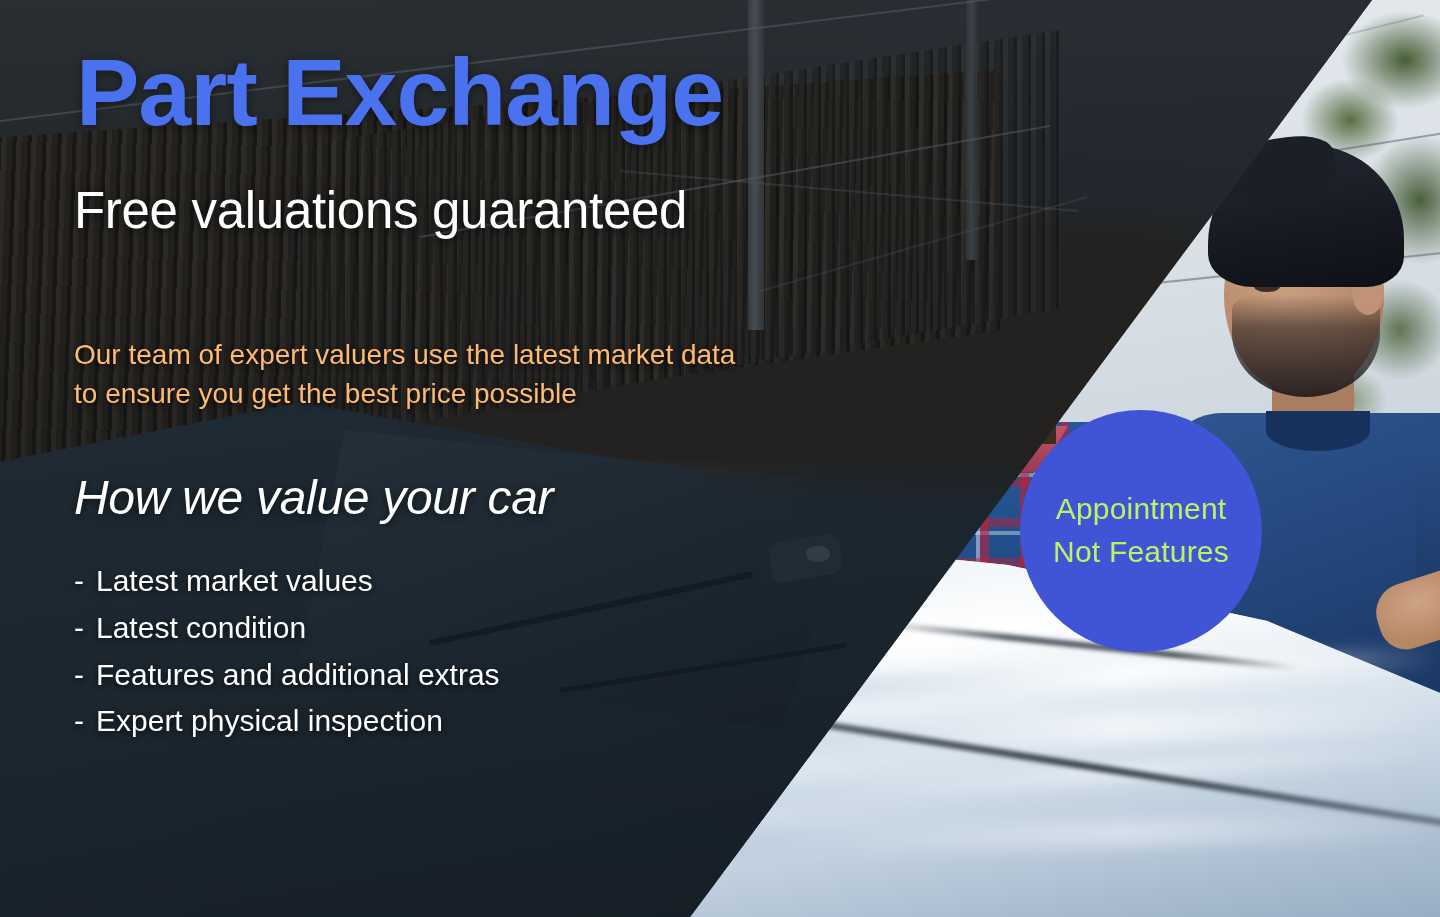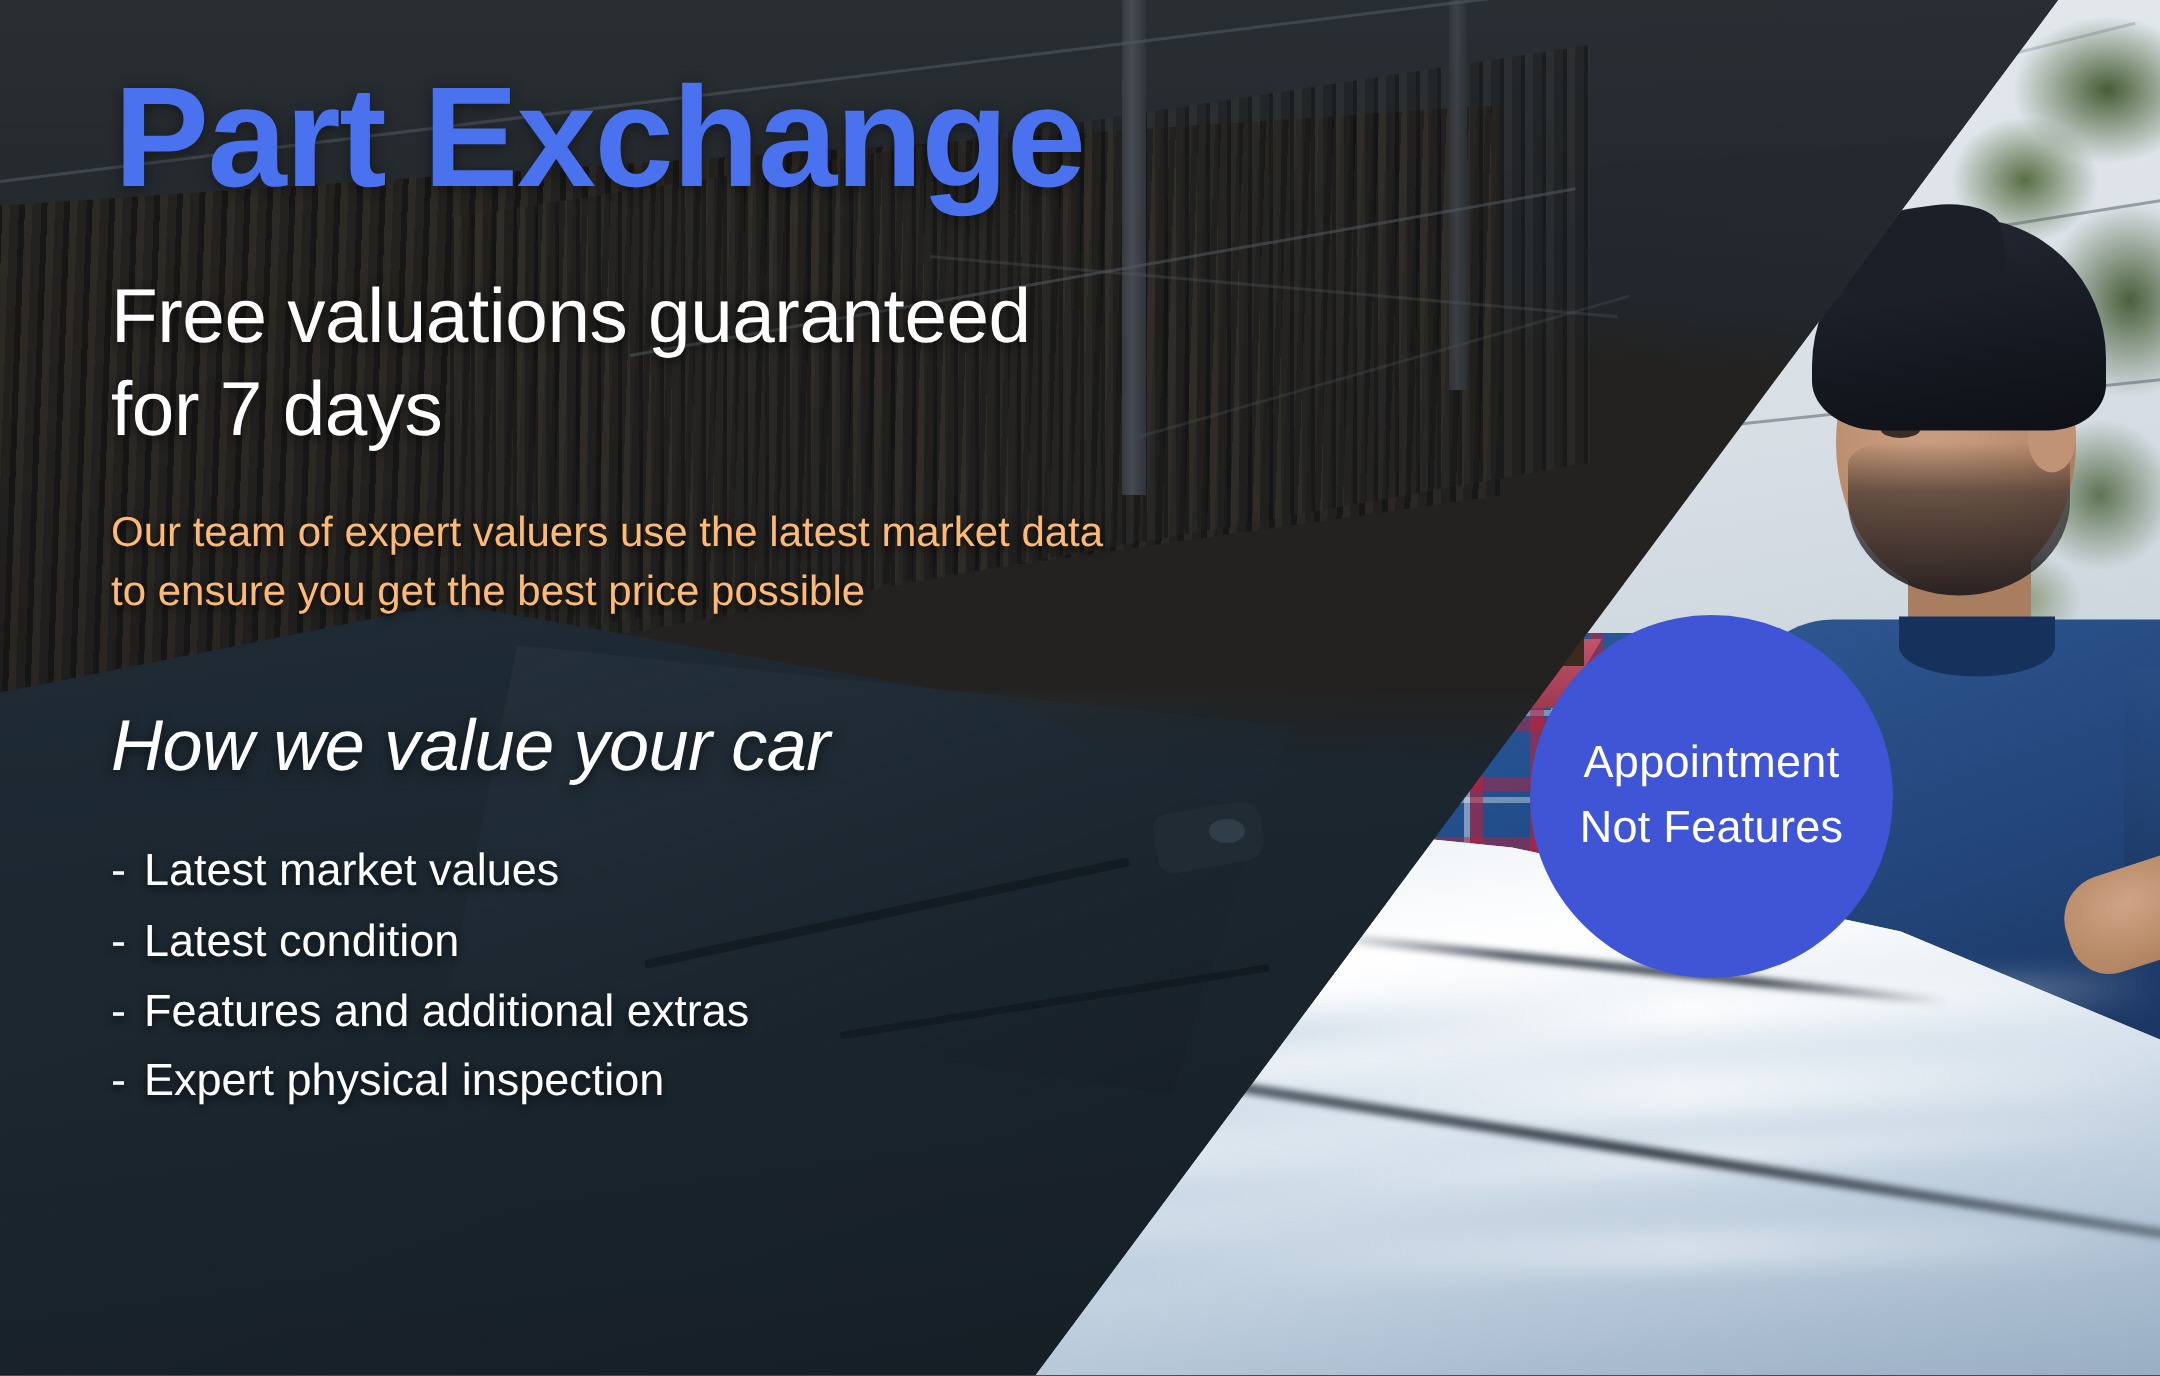--- a/index.html
+++ b/index.html
@@ -291,21 +291,21 @@
   
   .badge {
     position:absolute; left:1020px; top:410px;
     width:242px; height:242px; border-radius:50%;
     background:#4054d6;
     display:flex; flex-direction:column;
     align-items:center; justify-content:center;
     text-align:center;
   }
   .badge span {
-    display:block; font-size:30px; color:#ffffff;
+    display:block; font-size:30px; color:#bef264;
     line-height:1.42; letter-spacing:.2px;
   }
 </style>
 </head>
 <body>
 
 <div class="banner">
 
   <div class="photo-right">
     <div class="wire-b wb3"></div>
@@ -363,21 +363,20 @@
     <div class="wire-d wd3"></div>
     <div class="wire-d wd4"></div>
   </div>
   <div class="darken"></div>
 
   <div class="content">
     <div class="title">Part Exchange</div>
 
     <div class="subtitle">
       <div>Free valuations guaranteed</div>
-      <div>for 7 days</div>
     </div>
 
     <div class="lede">
       <div>Our team of expert valuers use the latest market data</div>
       <div>to ensure you get the best price possible</div>
     </div>
 
     <div class="section-title">How we value your car</div>
 
     <ul class="bullets">

